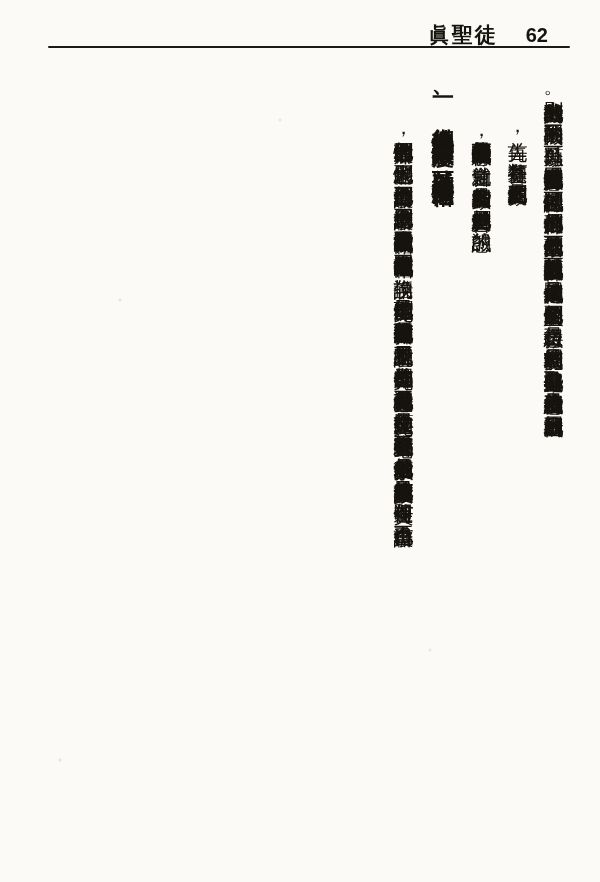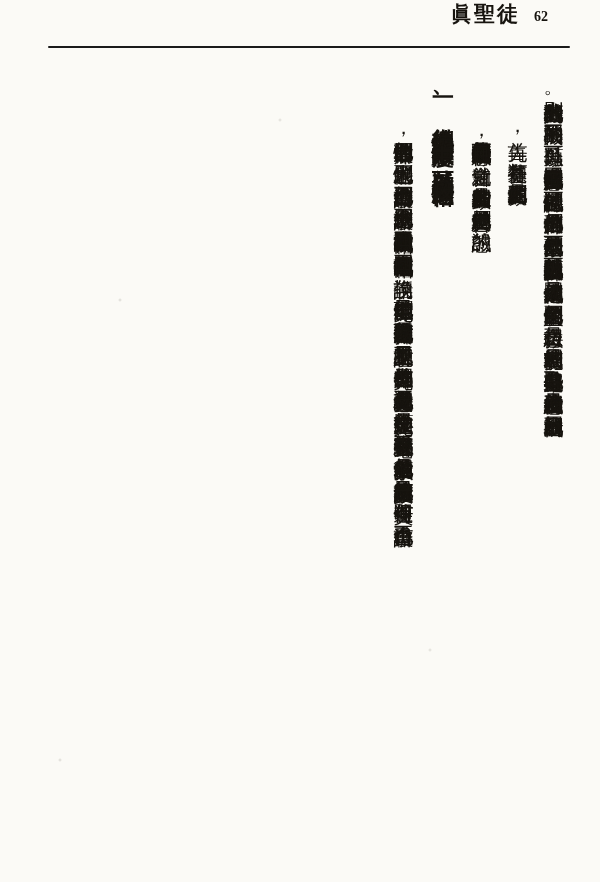--- a/index.html
+++ b/index.html
@@ -17,35 +17,35 @@
       radial-gradient(circle 1px at 120px 300px, #d8d6d0 0, transparent 2px),
       radial-gradient(circle 1px at 430px 650px, #dcdad4 0, transparent 2px),
       radial-gradient(circle 1px at 280px 120px, #dcdad4 0, transparent 2px),
       radial-gradient(circle 1px at 60px 760px, #d8d6d0 0, transparent 2px);
     overflow: hidden;
     font-family: "Liberation Serif", "DejaVu Serif", serif;
     color: #17140f;
   }
   .header {
     position: absolute;
-    top: 0;
+    top: 21px;
     right: 52px;
     display: flex;
     align-items: baseline;
-    gap: 14px;
+    gap: 28px;
   }
   .running-title {
     font-size: 21px;
     font-weight: bold;
     letter-spacing: 2px;
   }
   .page-number {
-    font-size: 14px;
+    font-size: 20px;
     font-weight: bold;
-    font-family: Liberation Serif, serif;
+    font-family: Liberation Sans, sans-serif;
   }
   .header-rule {
     position: absolute;
     top: 46px;
     left: 48px;
     width: 522px;
     height: 2px;
     background: #1a1a1a;
     border-radius: 1px;
   }

